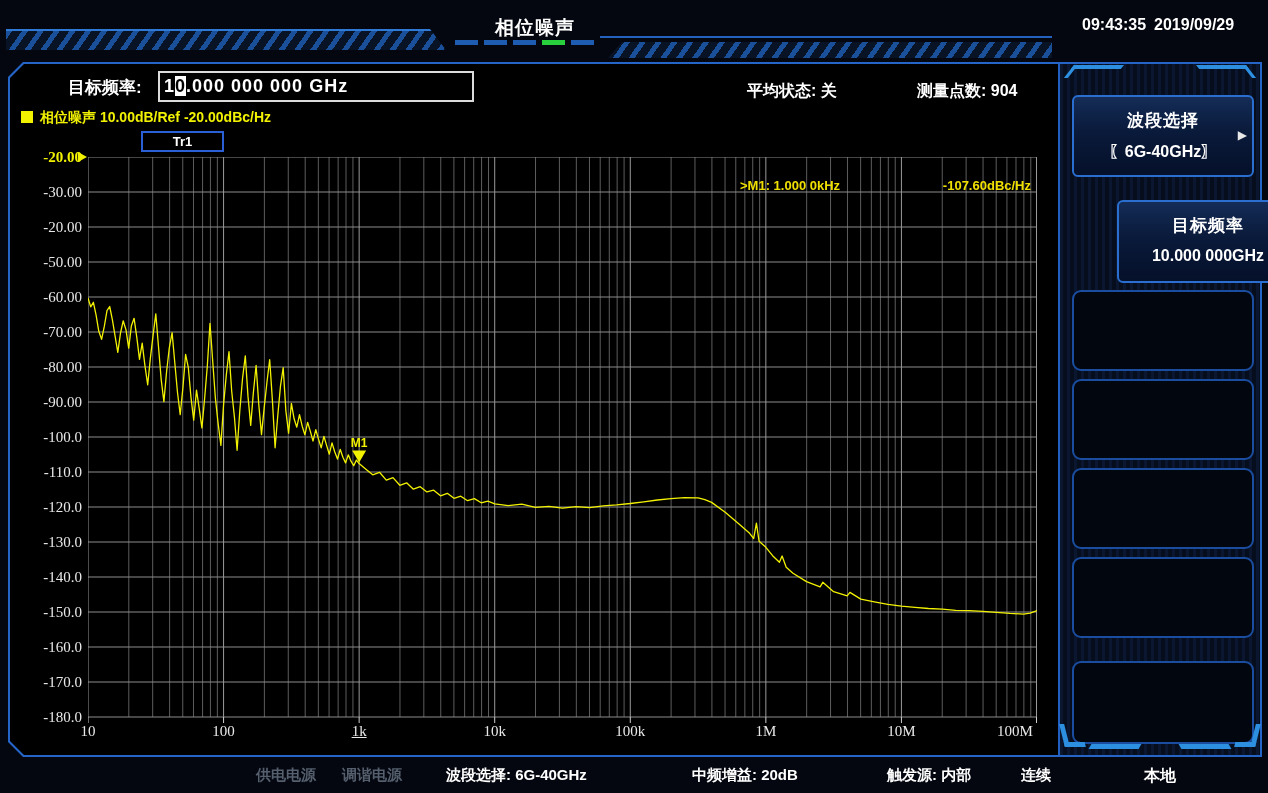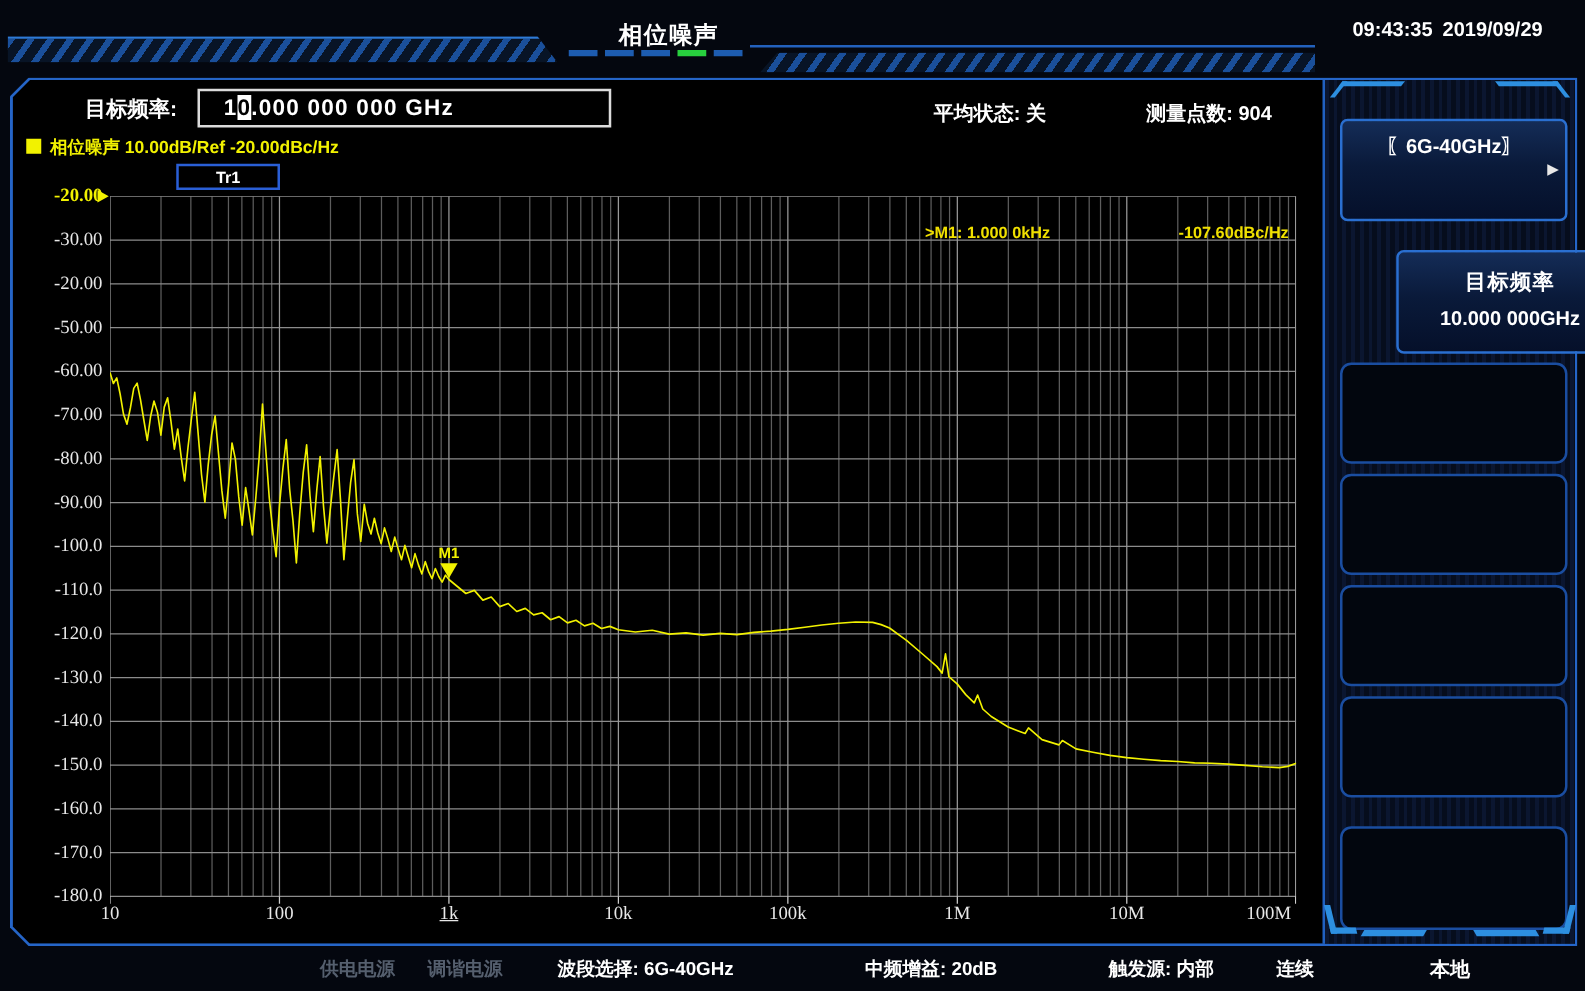--- a/index.html
+++ b/index.html
@@ -32,21 +32,21 @@
 
   
   .panel-border { position:absolute; left:8px; top:62px; width:1254px; height:695px; background:#2565c8;
     clip-path:polygon(15px 0, 100% 0, 100% 100%, 15px 100%, 0 calc(100% - 15px), 0 15px); }
   .panel-inner { position:absolute; left:10px; top:64px; width:1250px; height:691px; background:#000;
     clip-path:polygon(14px 0, 100% 0, 100% 100%, 14px 100%, 0 calc(100% - 14px), 0 14px); }
 
   
   .tf-label { position:absolute; left:68px; top:76px; color:#fff; font-size:17px; font-weight:bold; }
   .tf-input { position:absolute; left:158px; top:71px; width:308px; height:27px; border:2px solid #dcdcdc;
-    background:#000; color:#fff; font-size:18px; font-weight:bold; line-height:27px; padding-left:19px;
+    background:#000; color:#fff; font-size:18px; font-weight:bold; line-height:27px; padding-left:4px;
     letter-spacing:1px; white-space:nowrap; }
   .tf-input .cursor { background:#fff; color:#000; }
   .avg-status { position:absolute; left:747px; top:81px; color:#fff; font-size:16px; font-weight:bold; }
   .meas-points { position:absolute; left:917px; top:81px; color:#fff; font-size:16px; font-weight:bold; }
 
   
   .legend { position:absolute; left:21px; top:109px; height:16px; color:#f2f200; font-size:14px; font-weight:bold; }
   .legend .swatch { display:inline-block; width:12px; height:12px; background:#f2f200; margin-right:7px; vertical-align:-1px; }
   .tr-tab { position:absolute; left:141px; top:131px; width:79px; height:17px; border:2px solid #2a5fd6;
     color:#fff; font-size:13px; font-weight:bold; text-align:center; line-height:17px; background:#000; }
@@ -264,20 +264,21 @@
     <div class="marker-line-left">&gt;M1: 1.000 0kHz</div>
     <div class="marker-line-right">-107.60dBc/Hz</div>
   </div>
 
   <div class="sidebar">
     <div class="sb-head">
       <div class="sb-corner-l"></div>
       <div class="sb-corner-r"></div>
     </div>
     <div class="sb-btn" id="sb-btn-0">
+      <div class="t1">波段选择</div>
       <div class="t2">〖6G-40GHz〗</div>
       <div class="arrow">▶</div>
     </div>
     <div class="sb-btn" id="sb-btn-1">
       <div class="t1">目标频率</div>
       <div class="t2">10.000 000GHz</div>
     </div>
     <div class="sb-btn empty" id="sb-btn-2"></div>
     <div class="sb-btn empty" id="sb-btn-3"></div>
     <div class="sb-btn empty" id="sb-btn-4"></div>

